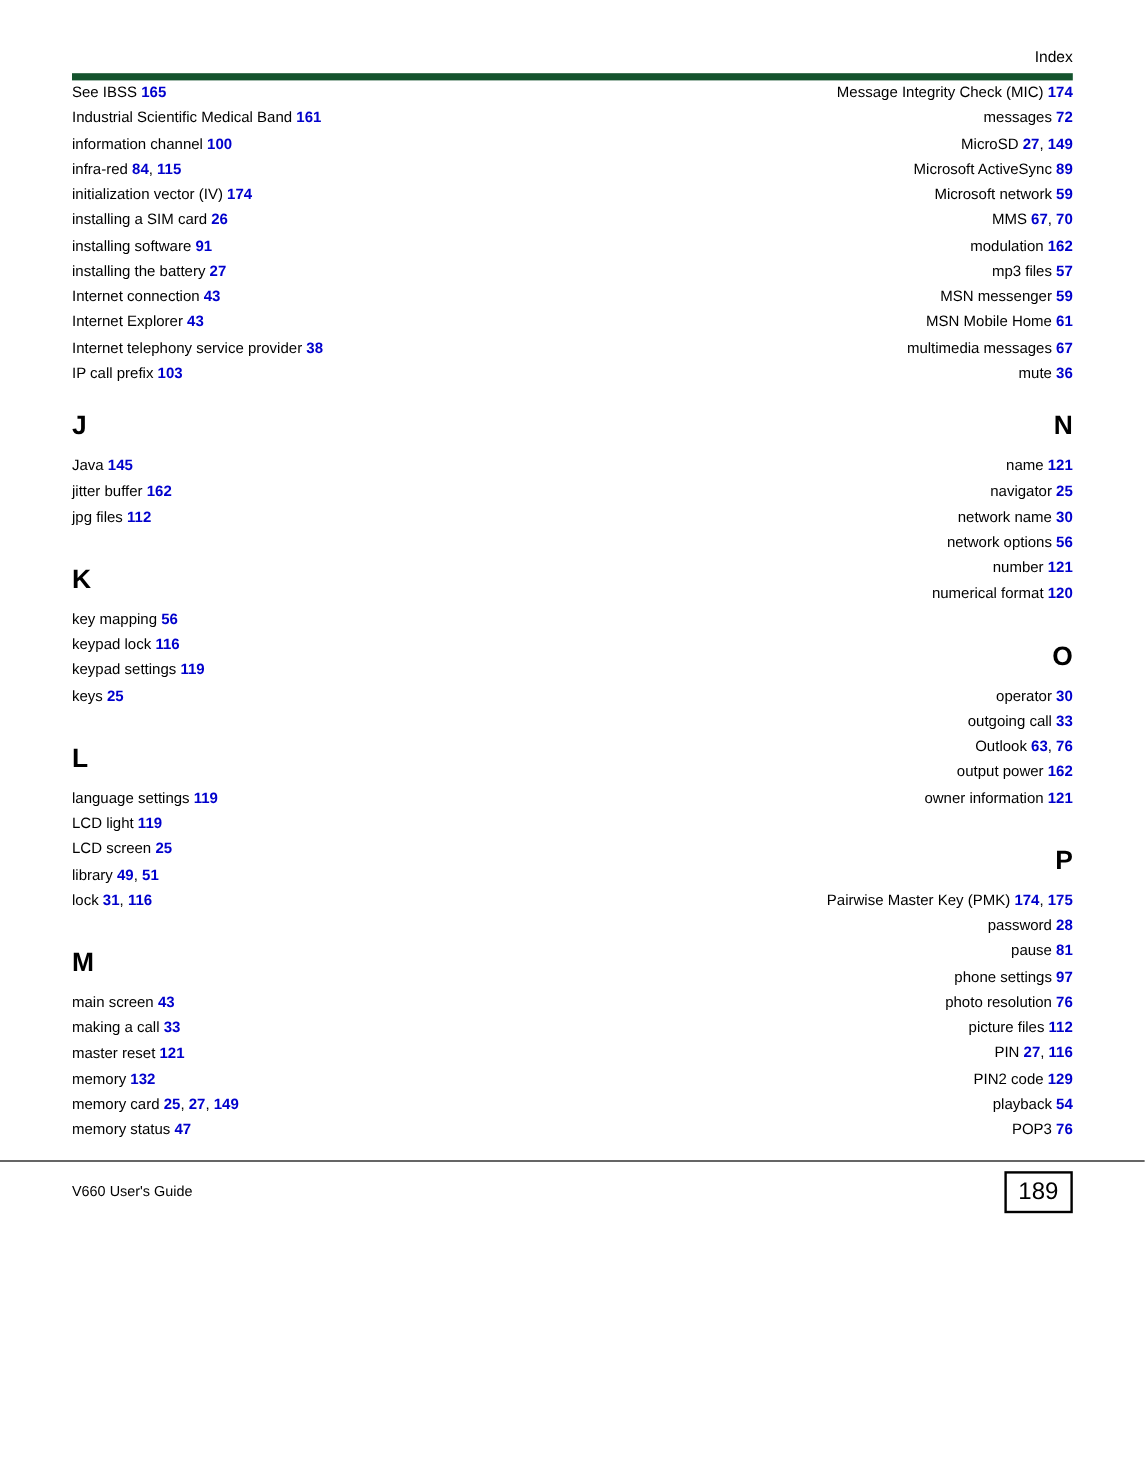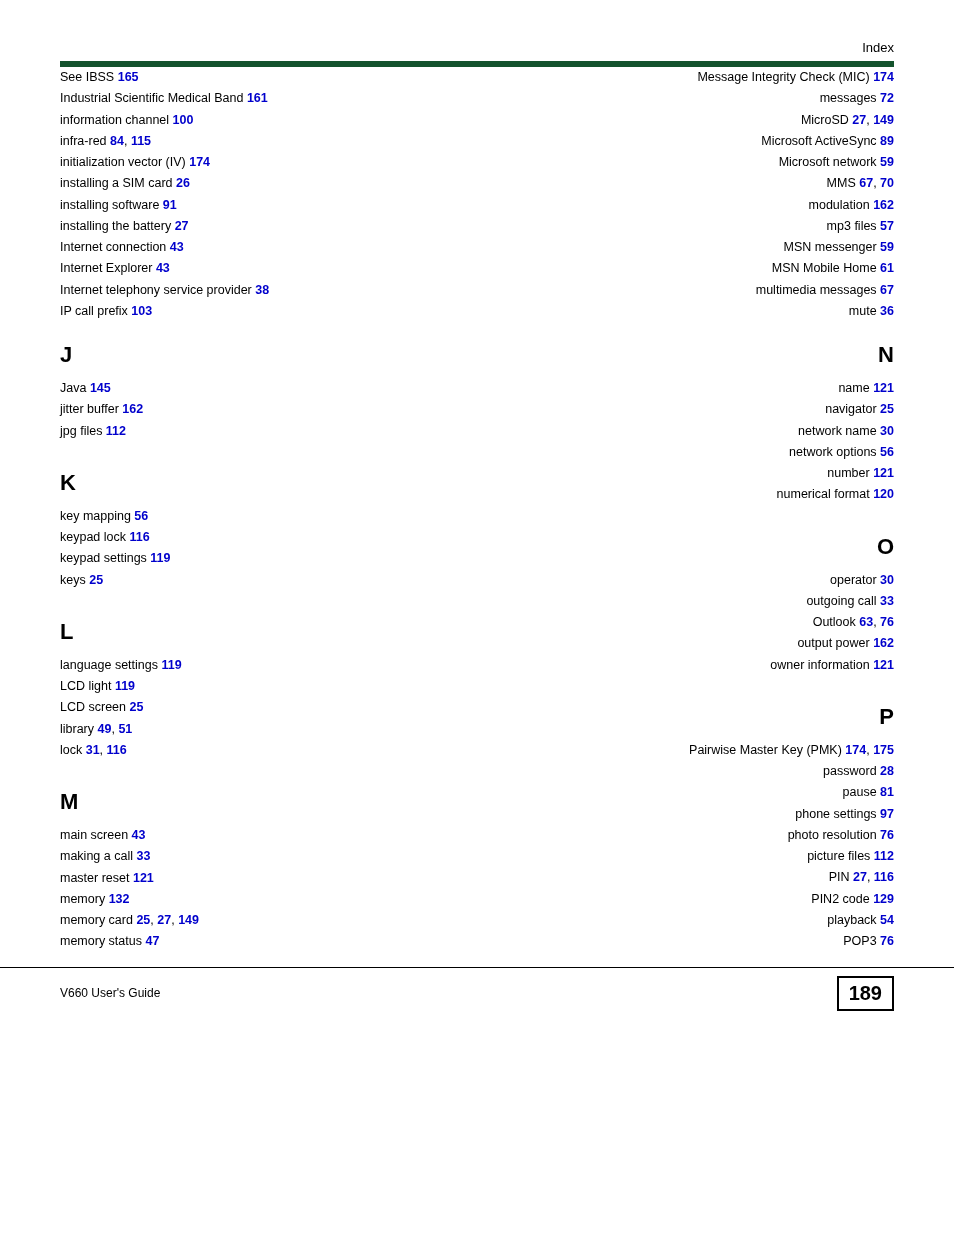--- a/index.html
+++ b/index.html
@@ -66,21 +66,21 @@
       padding-top: 8px;
       text-align: right;
     }
     .footer-left {
       font-size: 12px;
     }
     .page-number-box {
       border: 2px solid #000;
       padding: 4px 10px;
       font-size: 20px;
-      font-weight: bold;
+      font-weight: normal;
     }
     .top-entries {
       margin-bottom: 20px;
     }
   </style>
 </head>
 <body>
 
 <div class="page">
   <div class="header">

